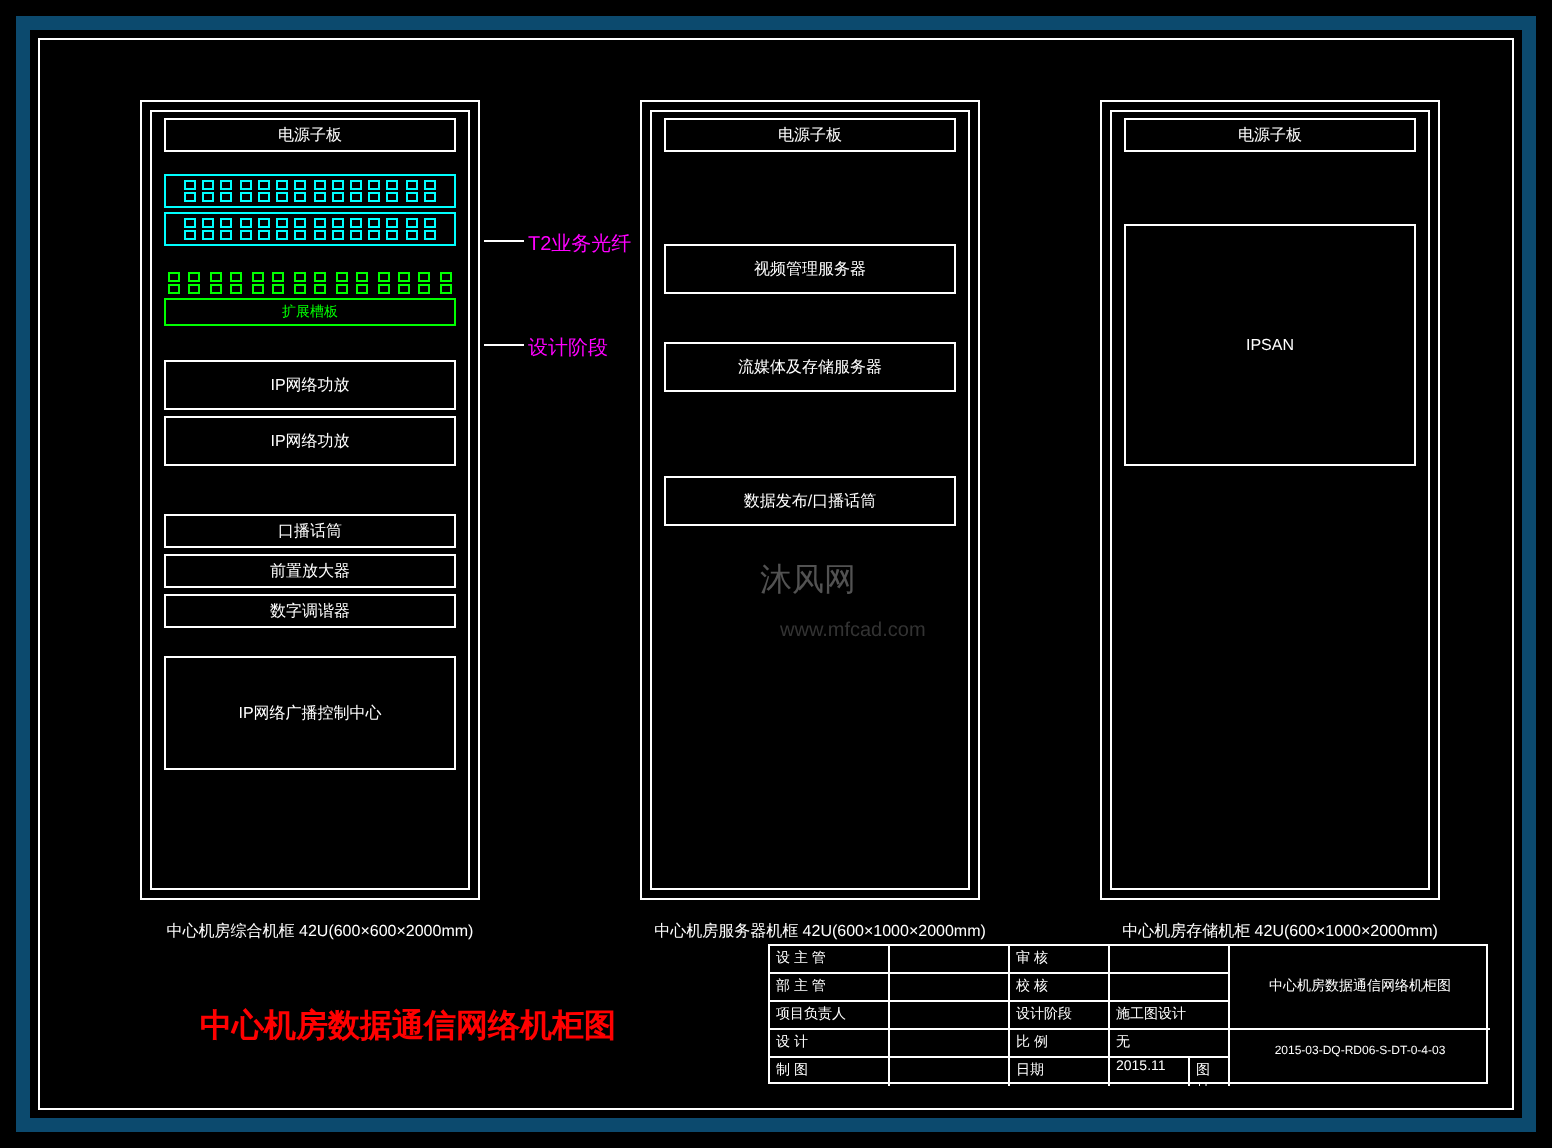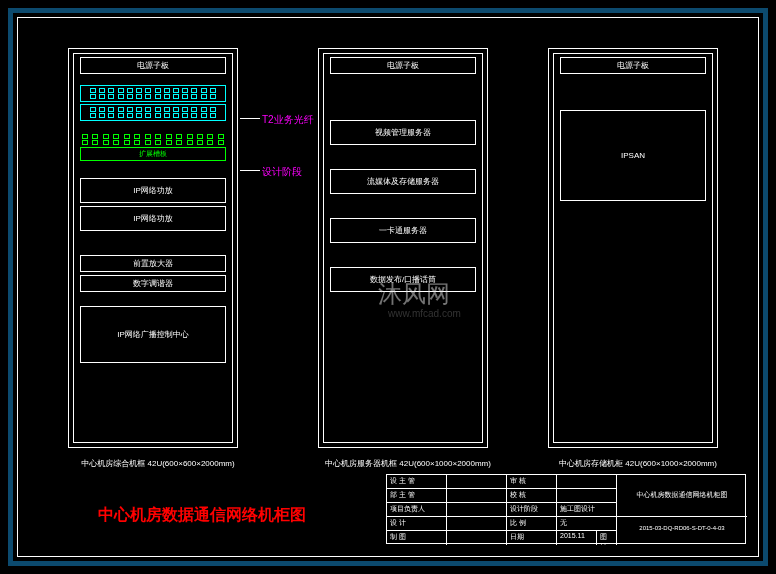--- a/index.html
+++ b/index.html
@@ -1,35 +1,35 @@
 <!DOCTYPE html>
 <html><head>
 <meta charset="utf-8">
 <style>
 *{box-sizing:border-box;margin:0;padding:0}
 body{background:#000;width:776px;height:574px;position:relative;font-family:SimSun,sans-serif;overflow:hidden}
-.frame{position:absolute;border:5px solid #0c4a6e;left:8px;top:8px;right:8px;bottom:8px}
+.frame{position:absolute;border:7px solid #0c4a6e;left:8px;top:8px;right:8px;bottom:8px}
 .inner-frame{position:absolute;border:1px solid #fff;left:4px;top:4px;right:4px;bottom:4px}
 .cabinet{position:absolute;border:1px solid #fff;background:#000}
 .cab-inner{position:absolute;left:4px;right:4px;top:4px;bottom:4px;border:1px solid #fff}
 .unit{border:1px solid #fff;margin:3px 6px;color:#fff;font-size:8px;text-align:center;padding:2px 0}
 .unit-tall{padding:6px 0}
-.unit-xtall{padding:40px 0}
+.unit-xtall{padding:55px 0}
 .port-row{display:flex;justify-content:space-between;margin:1px 6px;padding:0 2px}
 .port{width:6px;height:5px;border:1px solid #0ff}
 .port-g{width:6px;height:5px;border:1px solid #0f0}
 .cyan-box{border:1px solid #0ff;margin:2px 6px;padding:1px}
 .green-bar{border:1px solid #0f0;margin:2px 6px;color:#0f0;font-size:7px;text-align:center;padding:1px}
 .label-r{position:absolute;color:#f0f;font-size:10px}
 .line-r{position:absolute;background:#fff;height:1px}
 .caption{position:absolute;color:#fff;font-size:8px;width:200px;text-align:center}
 .title{position:absolute;color:#f00;font-size:16px;font-weight:bold}
 .titleblock{position:absolute;border:1px solid #fff;right:12px;bottom:12px;width:360px;height:70px}
 .tb-cell{position:absolute;border-right:1px solid #fff;border-bottom:1px solid #fff;color:#fff;font-size:7px;padding:1px 3px;overflow:hidden}
-.watermark{position:absolute;color:#e5e5e5;font-size:24px;opacity:.5;pointer-events:none}
+.watermark{position:absolute;color:#a3a3a3;font-size:16px;opacity:.5;pointer-events:none}
 .wm-small{position:absolute;color:#666;font-size:10px;opacity:.5}
 </style>
 </head>
 <body>
 
 <div class="frame">
 <div class="inner-frame">
 
 <div class="cabinet" style="left:50px;top:30px;width:170px;height:400px">
 <div class="cab-inner">
@@ -134,20 +134,21 @@
             <div class="port-g"></div>
             <div class="port-g"></div>
             <div class="port-g"></div>
             <div class="port-g"></div>
           </div>
 <div class="green-bar">扩展槽板</div>
 <div style="height:12px"></div>
 <div class="unit unit-tall">IP网络功放</div>
 <div class="unit unit-tall">IP网络功放</div>
 <div style="height:18px"></div>
+<div class="unit">口播话筒</div>
 <div class="unit">前置放大器</div>
 <div class="unit">数字调谐器</div>
 <div style="height:8px"></div>
 <div class="unit" style="padding:22px 0">IP网络广播控制中心</div>
 </div>
 </div>
 <div class="caption" style="left:40px;top:440px">中心机房综合机框 42U(600×600×2000mm)</div>
 
 <div class="line-r" style="left:222px;top:100px;width:20px"></div>
 <div class="label-r" style="left:244px;top:95px">T2业务光纤</div>
@@ -155,21 +156,20 @@
 <div class="label-r" style="left:244px;top:147px">设计阶段</div>
 
 <div class="cabinet" style="left:300px;top:30px;width:170px;height:400px">
 <div class="cab-inner">
 <div class="unit">电源子板</div>
 <div style="height:40px"></div>
 <div class="unit unit-tall">视频管理服务器</div>
 <div style="height:18px"></div>
 <div class="unit unit-tall">流媒体及存储服务器</div>
 <div style="height:18px"></div>
-<div class="unit unit-tall">一卡通服务器</div>
 <div style="height:18px"></div>
 <div class="unit unit-tall">数据发布/口播话筒</div>
 </div>
 </div>
 <div class="caption" style="left:290px;top:440px">中心机房服务器机框 42U(600×1000×2000mm)</div>
 
 <div class="cabinet" style="left:530px;top:30px;width:170px;height:400px">
 <div class="cab-inner">
 <div class="unit">电源子板</div>
 <div style="height:30px"></div>

